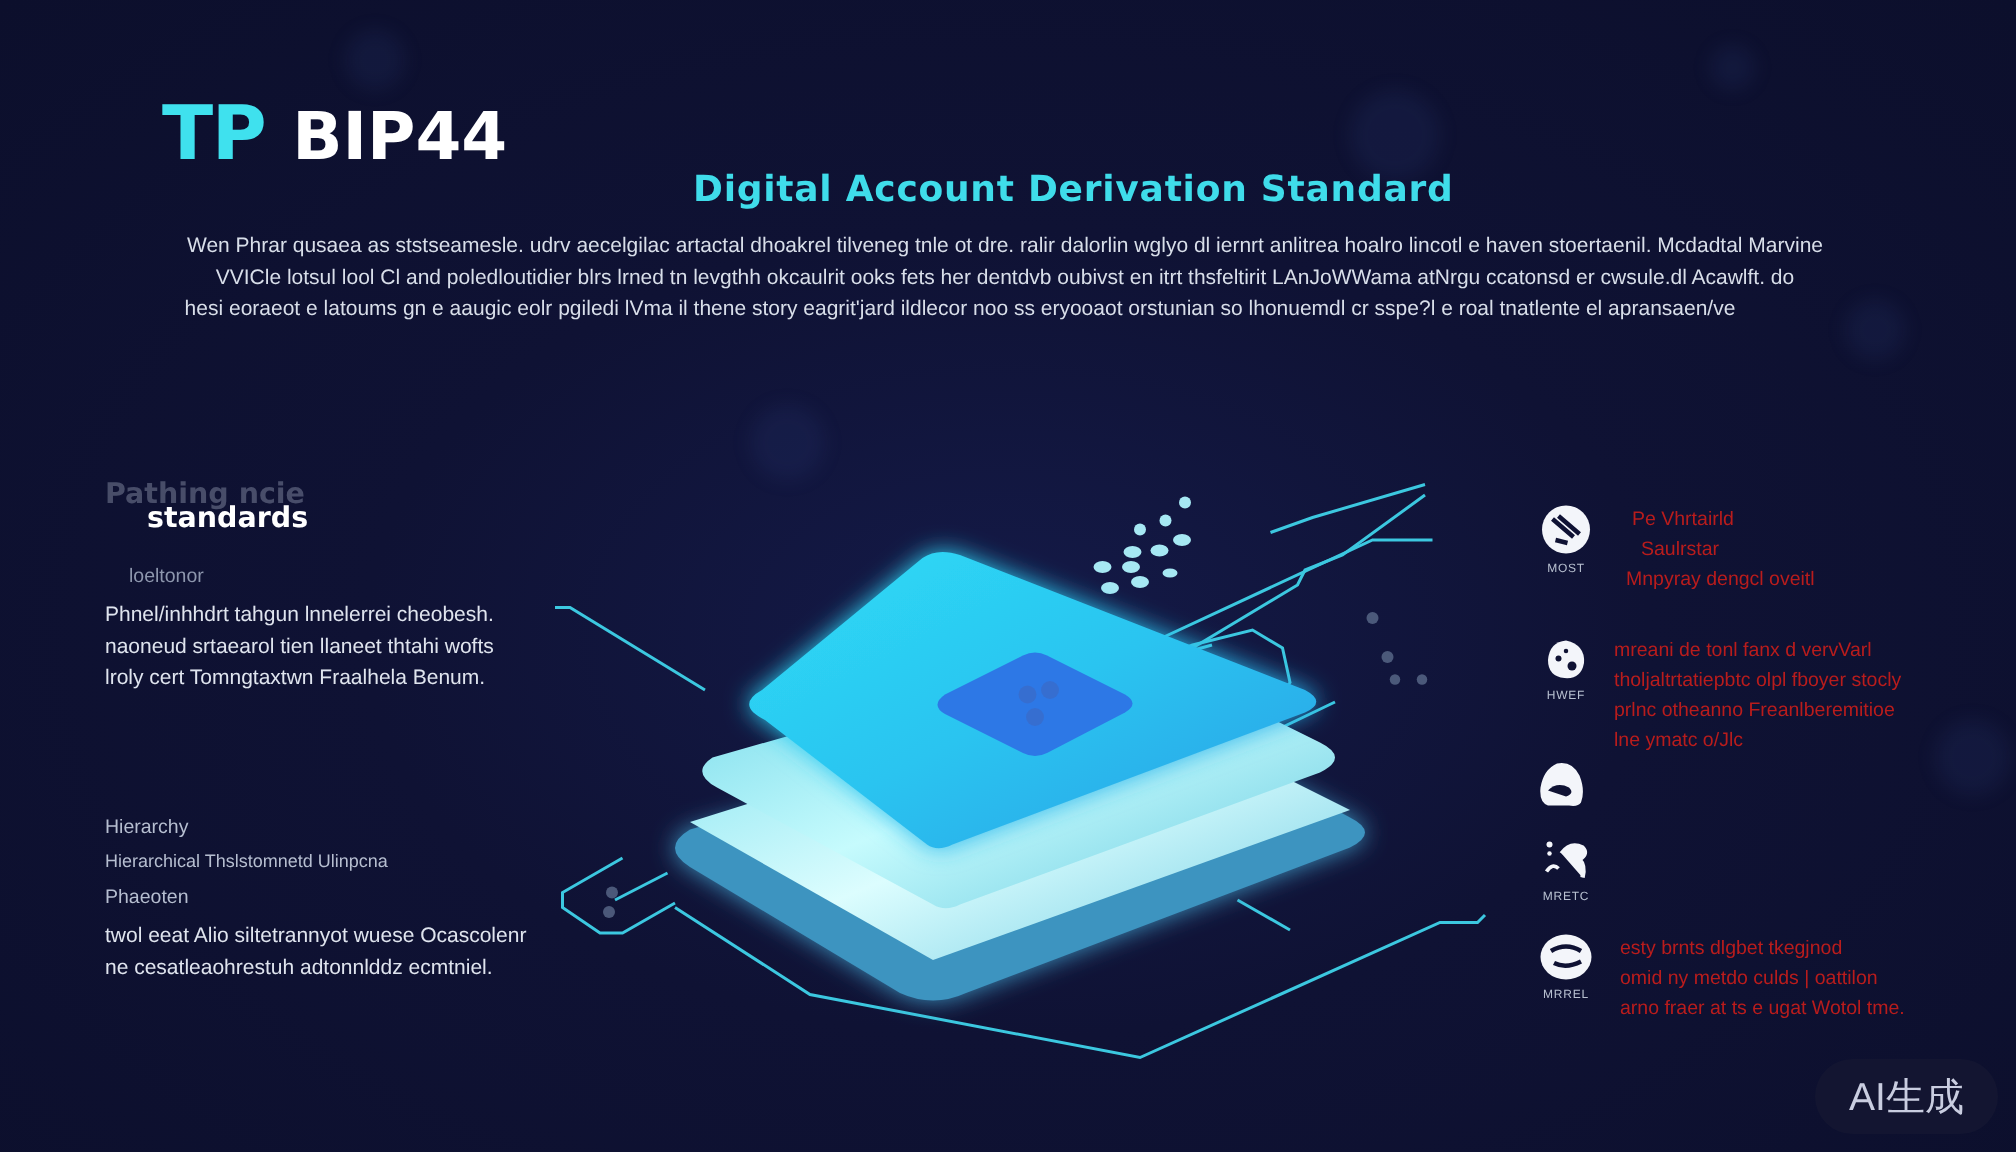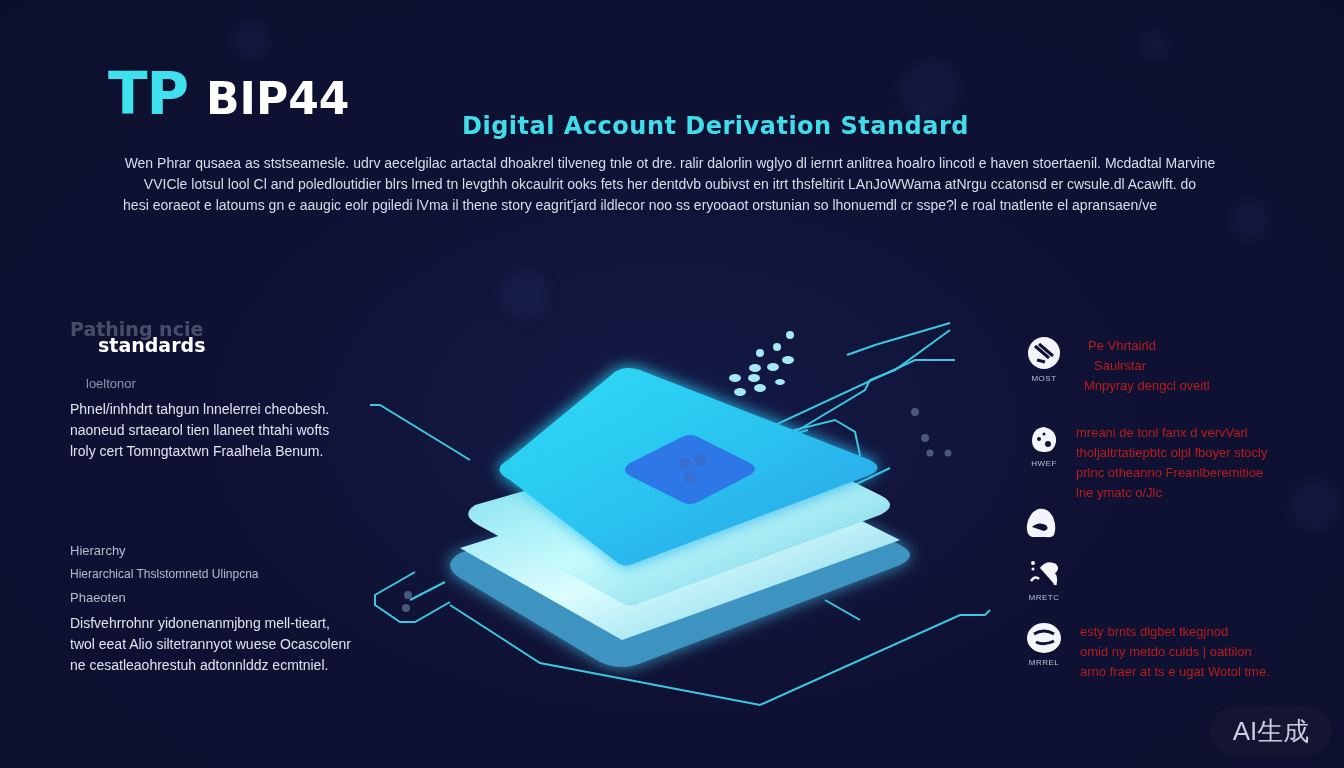--- a/index.html
+++ b/index.html
@@ -2,21 +2,21 @@
 <html><head>
 <meta charset="utf-8">
 <style>
   html,body{margin:0;padding:0;}
   body{width:1344px;height:768px;overflow:hidden;position:relative;
     background:radial-gradient(ellipse at 50% 55%, #141a48 0%, #0f1234 45%, #0c0f2c 100%);
     font-family:"Liberation Sans", sans-serif;color:#e6ecf5;}
   .abs{position:absolute;}
   .bokeh{position:absolute;border-radius:50%;background:rgba(60,80,160,0.12);filter:blur(6px);}
   .title-row{left:108px;top:60px;display:flex;align-items:baseline;gap:30px;}
-  .t-cyan{color:#3fe1ee;font-family:"DejaVu Sans", sans-serif;font-weight:bold;font-size:58px;letter-spacing:-1px;}
+  .t-cyan{color:#3fe1ee;font-family:"DejaVu Sans", sans-serif;font-weight:bold;font-size:50px;letter-spacing:-1px;}
   .t-white{color:#ffffff;font-family:"DejaVu Sans", sans-serif;font-weight:bold;font-size:44px;margin-left:-12px;}
   .subtitle{left:462px;top:112px;color:#3fdcea;font-family:"DejaVu Sans", sans-serif;font-weight:bold;font-size:24px;letter-spacing:0.5px;}
   .intro{left:70px;top:153px;width:1200px;text-align:center;font-size:14px;line-height:21px;color:#d8dee9;}
   .intro div{white-space:nowrap;overflow:hidden;}
   .left-block{left:70px;width:300px;font-size:14px;color:#d3d9e6;}
   .lb-faded{color:rgba(180,190,210,0.35);font-family:"DejaVu Sans", sans-serif;font-weight:bold;font-size:19px;}
   .lb-heading{color:#fff;font-family:"DejaVu Sans", sans-serif;font-weight:bold;font-size:19px;margin-top:-6px;padding-left:28px;}
   .lb-small{color:#8d96ad;font-size:13px;margin-top:20px;padding-left:16px;}
   .lb-body{margin-top:8px;line-height:21px;font-size:14px;color:#dfe4ee;}
   .lb-label{font-size:13px;color:#b6bed0;margin-bottom:9px;}
@@ -58,21 +58,20 @@
     <div>naoneud srtaearol tien llaneet thtahi wofts</div>
     <div>lroly cert Tomngtaxtwn Fraalhela Benum.</div>
   </div>
 </div>
 
 <div class="abs left-block" style="top:543px;width:320px;">
   <div class="lb-label">Hierarchy</div>
   <div class="lb-label" style="font-size:12px;">Hierarchical Thslstomnetd Ulinpcna</div>
   <div class="lb-label" style="margin-bottom:4px;">Phaeoten</div>
   <div class="lb-body">
-    <div>Disfvehrrohnr yidonenanmjbng mell-tieart,</div>
     <div>twol eeat Alio siltetrannyot wuese Ocascolenr</div>
     <div>ne cesatleaohrestuh adtonnlddz ecmtniel.</div>
   </div>
 </div>
 
 <svg class="abs" style="left:360px;top:320px;" width="660" height="400" viewBox="0 0 660 400">
   <defs>
     <linearGradient id="gTop" x1="0" y1="0" x2="1" y2="1">
       <stop offset="0" stop-color="#2fdcf6"></stop>
       <stop offset="0.5" stop-color="#2ac4f0"></stop>

